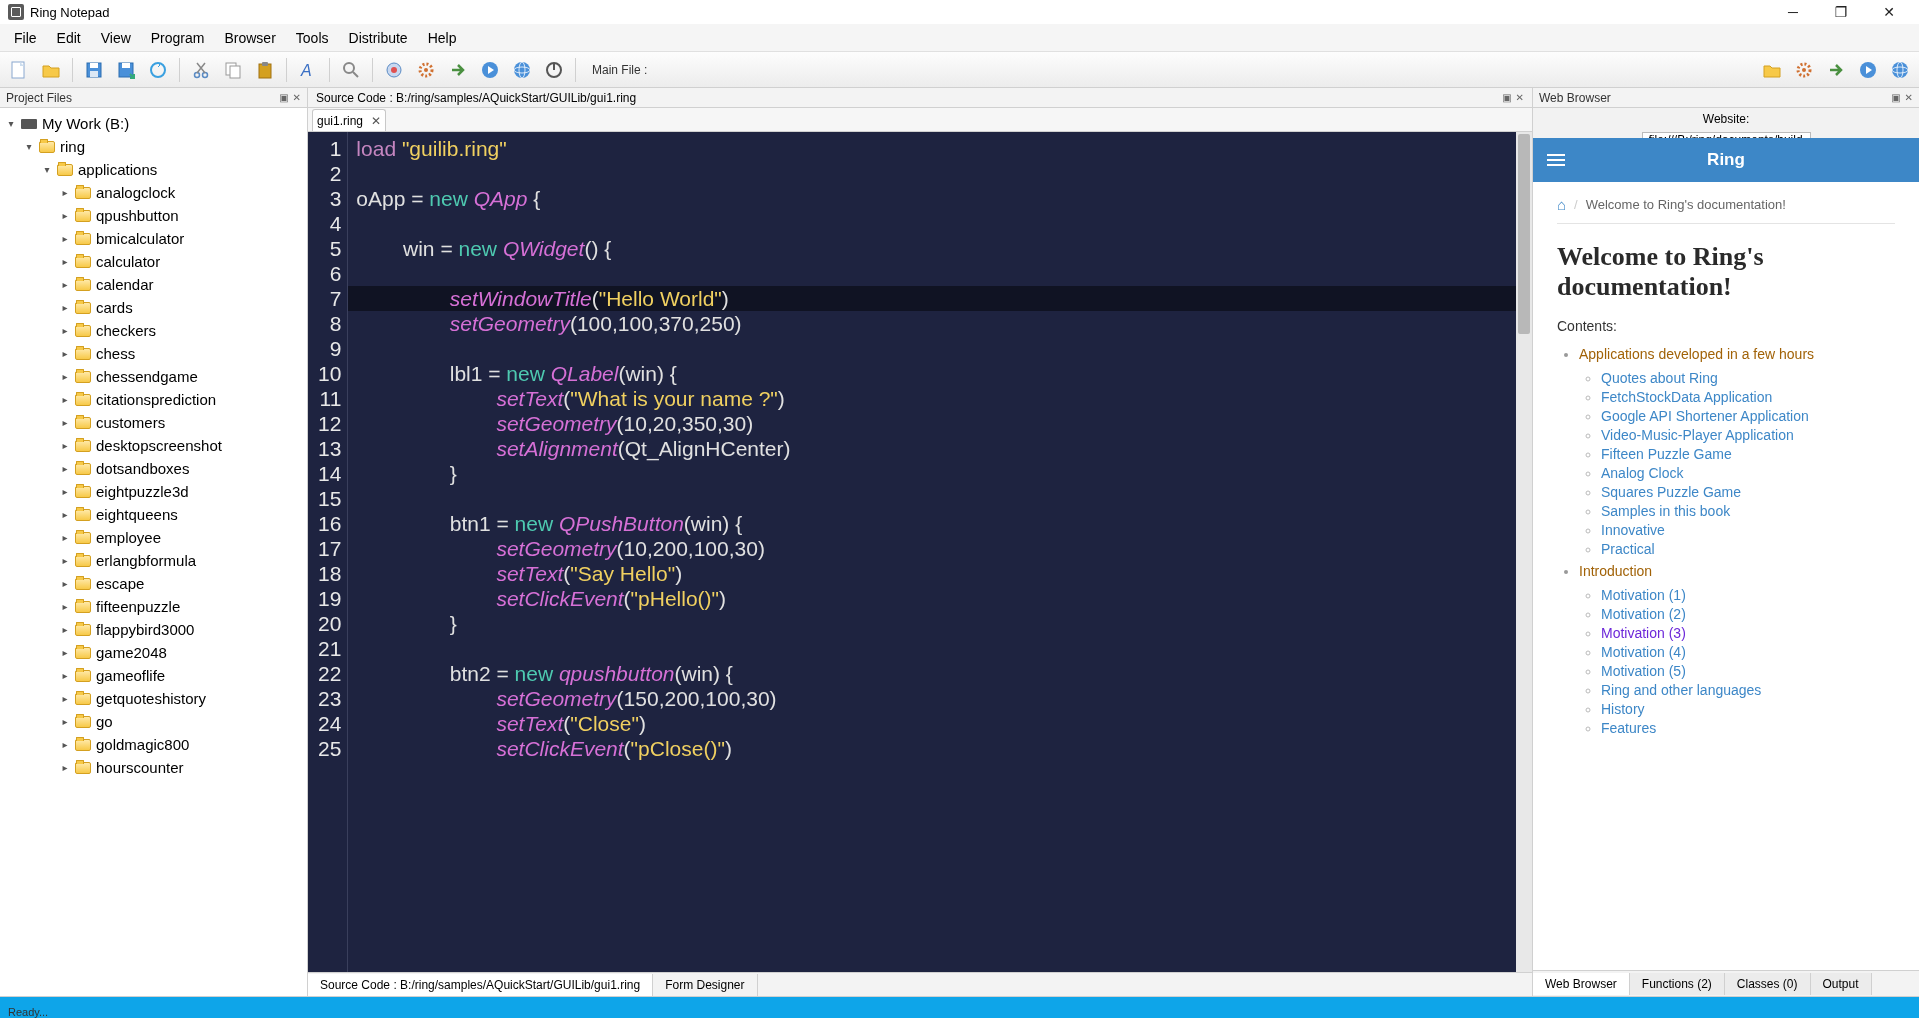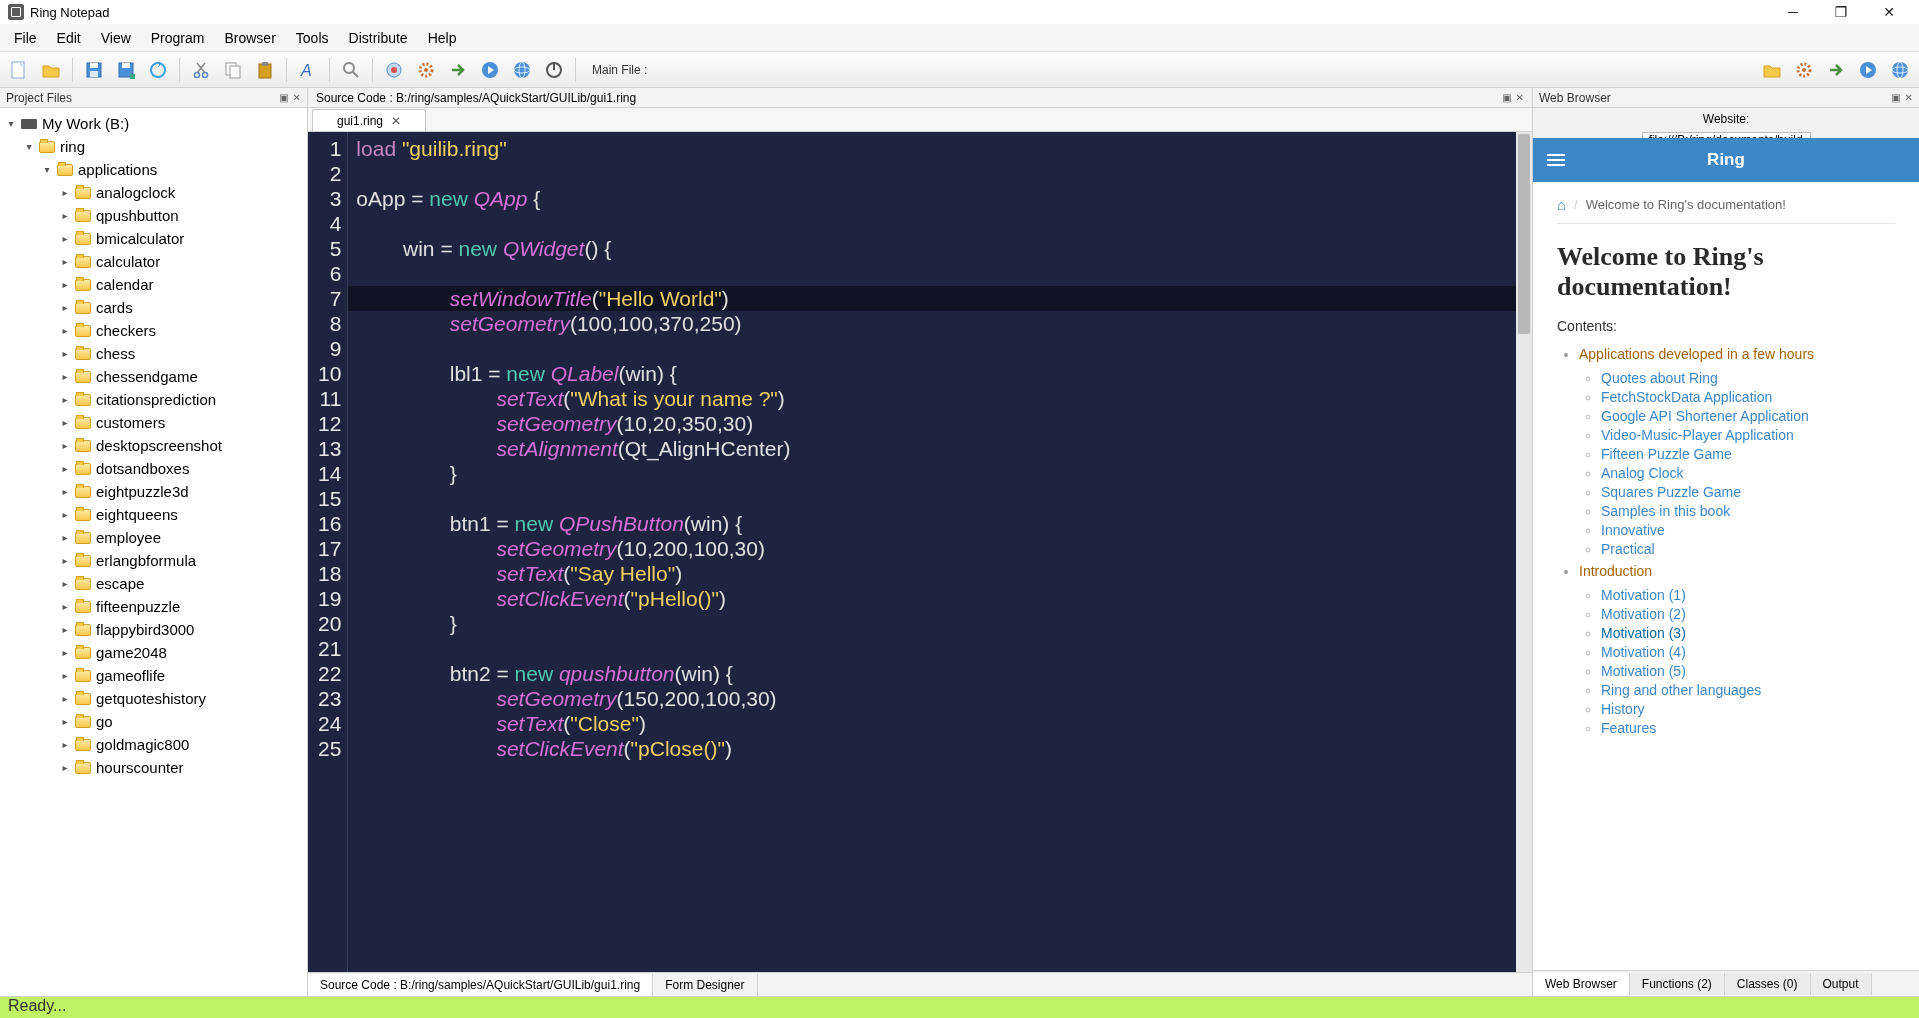--- a/index.html
+++ b/index.html
@@ -25,21 +25,21 @@
 .tree-row { display: flex; align-items: center; height: 23px; white-space: nowrap; }
 .tree-row .exp { width: 14px; text-align: center; color: #555; font-size: 10px; margin-right: 2px; }
 .tree-row .ficon { width: 18px; height: 16px; margin-right: 4px; display: flex; align-items: center; justify-content: center; }
 .folder-icon { width: 16px; height: 12px; background: linear-gradient(#ffe9a8,#f7c948); border: 1px solid #d4a020; border-radius: 2px; position: relative; }
 .folder-icon::before { content: ""; position: absolute; top: -3px; left: 0; width: 6px; height: 3px; background: #f7c948; border: 1px solid #d4a020; border-bottom: none; border-radius: 1px 1px 0 0; }
 .drive-icon { width: 16px; height: 10px; background: #555; border-radius: 1px; }
 .center-panel { flex: 1; border-right: 1px solid #d0d0d0; display: flex; flex-direction: column; }
 .src-header { height: 20px; background: #f3f3f3; border-bottom: 1px solid #d0d0d0; display: flex; align-items: center; padding: 0 8px; font-size: 12px; }
 .src-header .pctl { margin-left: auto; display: flex; gap: 4px; font-size: 10px; color: #666; }
 .tab-bar { height: 24px; background: #f6f6f6; border-bottom: 1px solid #d0d0d0; display: flex; align-items: flex-end; }
-.file-tab { height: 22px; background: #fff; border: 1px solid #c8c8c8; border-bottom: none; margin-left: 4px; padding: 0 24px; font-size: 12px; display: flex; align-items: center; gap: 8px; border-radius: 3px 3px 0 0; }
+.file-tab { height: 22px; background: #fff; border: 1px solid #c8c8c8; border-bottom: none; margin-left: 4px; padding: 0 4px; font-size: 12px; display: flex; align-items: center; gap: 8px; border-radius: 3px 3px 0 0; }
 .file-tab .close { font-size: 12px; color: #555; }
 .editor { flex: 1; background: #1e2340; display: flex; font-family: Consolas, "Courier New", monospace; font-size: 21px; overflow: hidden; position: relative; }
 .gutter { background: #1e2340; color: #e8e8e8; text-align: right; padding: 4px 6px 4px 10px; line-height: 25px; border-right: 1px solid #3a3f5c; }
 .code { flex: 1; padding: 4px 8px; line-height: 25px; color: #e0e0e0; white-space: pre; position: relative; }
 .code .line { height: 25px; }
 .code .hl { background: rgba(0,0,0,0.45); margin: 0 -8px; padding: 0 8px; }
 .kw-load { color: #c586c0; }
 .str { color: #f0d060; }
 .kw-new { color: #4ec9b0; }
 .cls { color: #d670d6; font-style: italic; }
@@ -64,25 +64,25 @@
 .breadcrumb { font-size: 13px; color: #666; padding-bottom: 10px; border-bottom: 1px solid #e4e4e4; display:flex; align-items:center; gap:8px;}
 .home-icon { color: #3d87c7; font-size: 15px;}
 .doc-h1 { font-size: 26px; font-weight: 700; color: #2a2a2a; font-family: Georgia, serif; margin: 18px 0 16px; }
 .doc-sub { font-size: 14px; color: #333; margin-bottom: 12px; }
 .doc-ul { list-style: disc; padding-left: 22px; color: #999; font-size: 14px;}
 .doc-ul > li { margin: 6px 0; }
 .doc-ul > li > span { color: #a16207; }
 .doc-ul ul { list-style: circle; padding-left: 22px; margin-top: 8px; color: #bbb;}
 .doc-ul ul li { margin: 3px 0; }
 .doc-ul ul li span { color: #3d87c7; }
-.doc-ul ul li.visited span { color: #0369a1; }
+.doc-ul ul li.visited span { color: #6d28d9; }
 .browser-tabs { height: 26px; background: #f3f3f3; border-top: 1px solid #d0d0d0; display: flex; align-items: center; font-size: 12px; }
 .browser-tabs .btab { padding: 4px 12px; border-right: 1px solid #d0d0d0; background: #ececec;}
 .browser-tabs .btab.active { background: #fff; }
-.statusbar { height: 22px; background: #bef264; border-top: 1px solid #d0d0d0; display: flex; align-items: flex-start; padding: 0 8px; font-size: 16px; color: #333; }
+.statusbar { height: 22px; background: #0ea5e9; border-top: 1px solid #d0d0d0; display: flex; align-items: flex-end; padding: 0 8px; font-size: 11px; color: #333; }
 svg { display: block; }
 </style>
 </head>
 <body>
 
 <div class="titlebar">
   <div class="icon"></div>
   <span>Ring Notepad</span>
   <div class="window-controls">
     <div class="wc">─</div>

